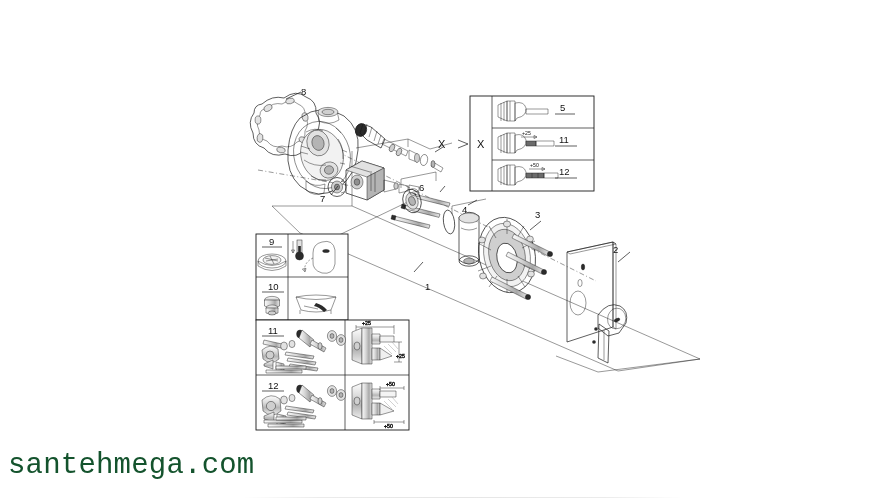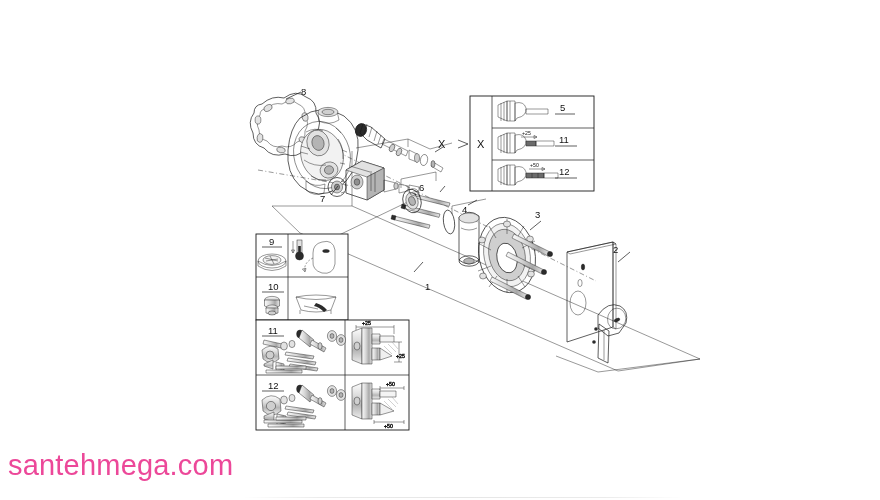--- a/index.html
+++ b/index.html
@@ -22,22 +22,22 @@
   .fl1{fill:#f2f2f2;}
   .fl2{fill:#e2e2e2;}
   .fl3{fill:#cfcfcf;}
   .fl4{fill:#b4b4b4;}
   .fl5{fill:#8f8f8f;}
   .fl6{fill:#6b6b6b;}
   .dk{fill:#2b2b2b;}
   .dash{stroke-dasharray:5 2.4 1 2.4;}
 
   #watermark{position:absolute;left:8px;top:449px;font-size:29px;
-             color:#ec4899;letter-spacing:.2px;white-space:nowrap;
-             font-family:Liberation Sans, sans-serif;}
+             color:#14532d;letter-spacing:.2px;white-space:nowrap;
+             font-family:Liberation Mono, monospace;}
 
   #footer-rule{position:absolute;left:243px;top:497px;width:440px;height:1px;
                background:linear-gradient(to right,#ffffff,#ebebeb 18%,#e6e6e6 50%,#ebebeb 82%,#ffffff);}
 </style>
 </head>
 <body>
 
 <div id="stage">
 
 <svg class="layer" viewBox="0 0 880 500">

